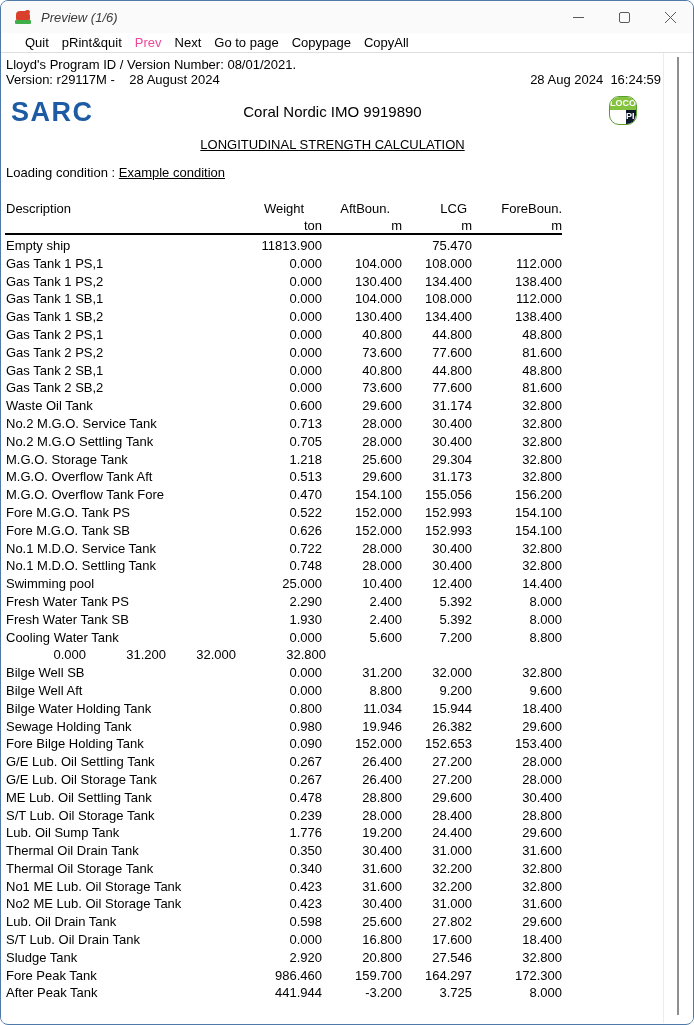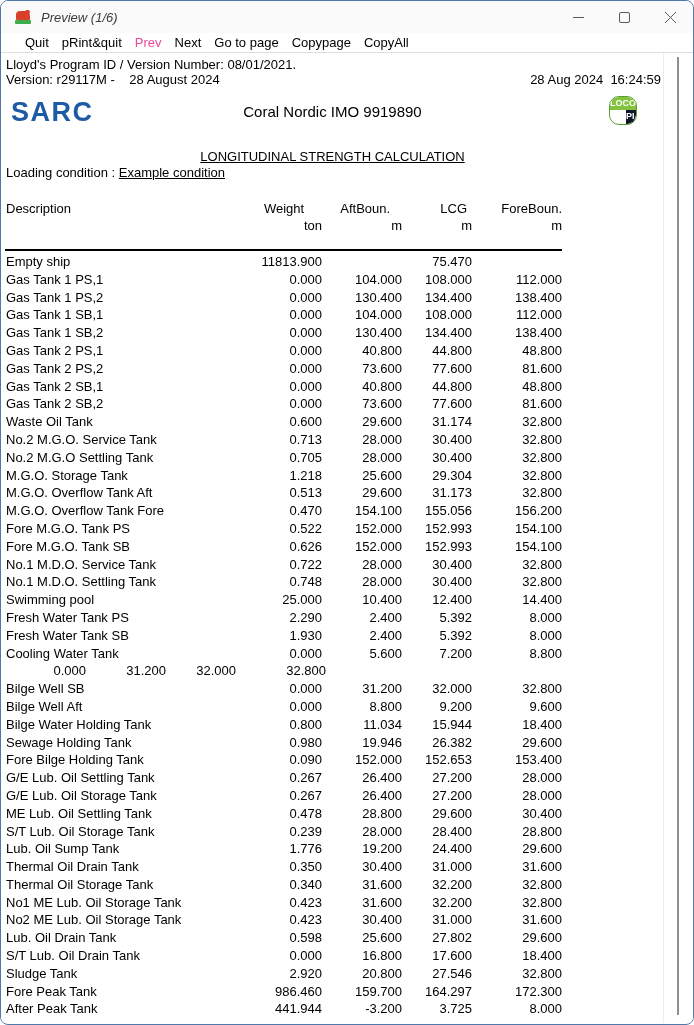--- a/index.html
+++ b/index.html
@@ -30,28 +30,28 @@
   .scroll-thumb{position:absolute;left:676px;top:4px;bottom:8px;width:2px;background:#8f8f8f;}
   .info1{position:absolute;left:5px;top:4px;white-space:pre;}
   .info2{position:absolute;left:5px;top:19px;width:655px;display:flex;justify-content:space-between;white-space:pre;}
   .brand{position:absolute;left:10px;top:44px;font-size:27px;font-weight:800;color:#1d5ba4;letter-spacing:1.5px;}
   .ship-title{position:absolute;left:0;top:50px;width:663px;text-align:center;font-size:15px;}
   .badge{position:absolute;left:608px;top:43px;width:28px;height:29px;border-radius:10px;overflow:hidden;
          border:1px solid #5a9e2f;display:flex;flex-direction:column;font-weight:bold;color:#fff;
          font-size:9px;text-align:center;line-height:13px;}
   .badge .top{background:#84c33e;height:13px;}
   .badge .bot{background:#0f172a;height:14px;margin-left:16px;}
-  .heading{position:absolute;left:0;top:84px;width:663px;text-align:center;text-decoration:underline;margin-top:12px;}
+  .heading{position:absolute;left:0;top:84px;width:663px;text-align:center;text-decoration:underline;}
   .loading-line{position:absolute;left:5px;top:112px;}
   .loading-line .cond{text-decoration:underline;}
   
   .table{position:absolute;left:5px;top:147px;width:556px;}
   .trow{display:flex;line-height:17.79px;}
   .trow.hdr{line-height:18px;gap:14px;}
-  .trow.units{line-height:15px;padding-bottom:16px;}
+  .trow.units{line-height:15px;padding-bottom:0;}
   .thead-block{border-bottom:2px solid #000;margin-bottom:2px;margin-left:-1px;padding-left:1px;}
   .c-desc{width:236px;text-align:left;overflow:hidden;white-space:nowrap;}
   .c-w{width:80px;text-align:right;}
   .c-a{width:80px;text-align:right;}
   .c-l{width:70px;text-align:right;}
   .c-f{width:90px;text-align:right;}
 </style>
 </head>
 <body>
 

